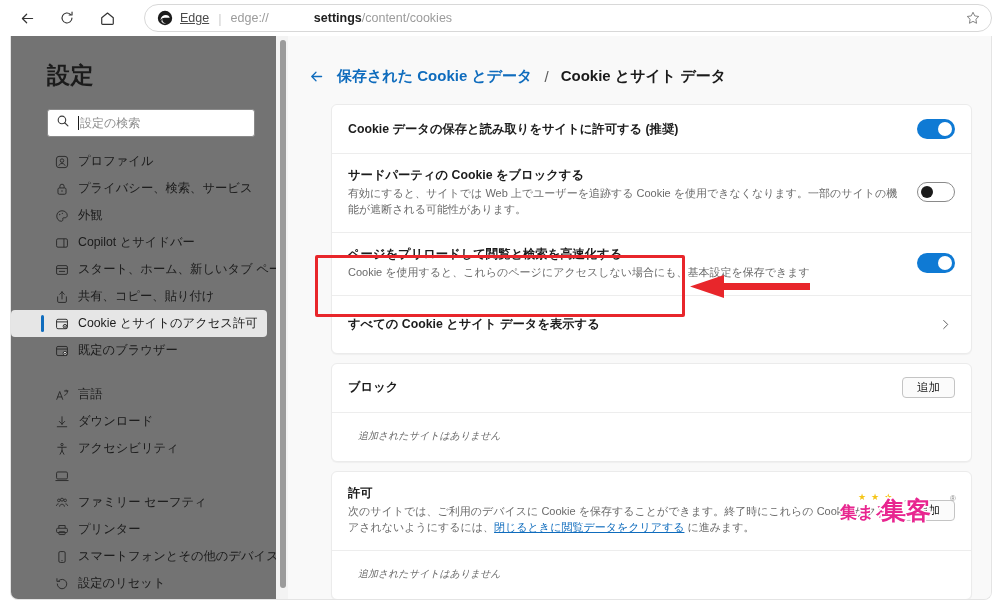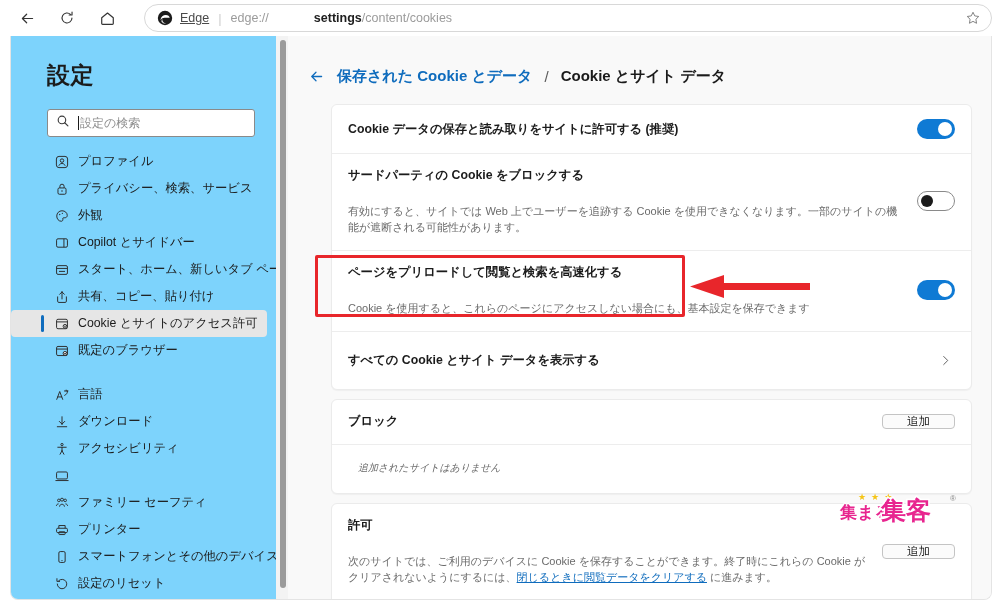--- a/index.html
+++ b/index.html
@@ -38,21 +38,21 @@
   .settings-win {
     position: absolute; left: 10px; top: 36px; width: 982px; height: 564px;
     border: 1px solid #e4e4e4; border-top: none;
     border-radius: 0 0 8px 8px;
     background: #f3f3f3; overflow: hidden;
   }
 
   
   .sidebar {
     position: absolute; left: 0; top: 0; width: 265px; height: 564px;
-    background: #7dd3fc;
+    background: #737373;
   }
   .settings-title {
     font-size: 23px; font-weight: 600; color: #1b1b1b;
     padding: 24px 0 0 36px; letter-spacing: .5px;
   }
   .search-wrap {
     margin: 18px 0 0 36px; width: 208px; height: 28px;
     border: 1px solid #8a8a8a; border-radius: 3px; background: #fff;
     display: flex; align-items: center; padding: 12px 8px;
   }
@@ -107,42 +107,42 @@
   .card + .card { margin-top: 9px; }
   .card-top { margin-top: 18px; }
 
   .row {
     display: flex; align-items: center; justify-content: space-between;
     padding: 12px 16px; gap: 12px;
   }
   .row + .row { border-top: 1px solid #ededed; gap: 9px; }
   .row-txt { min-width: 0; }
   .row-title { font-size: 12.3px; color: #1b1b1b; font-weight: 600; }
-  .row-desc { font-size: 11px; color: #6b6b6b; margin-top: 20px; line-height: 1.45; }
+  .row-desc { font-size: 11px; color: #6b6b6b; margin-top: 2px; line-height: 1.45; }
   .row-desc a { color: #0f6cbd; text-decoration: underline; }
   .row.compact { padding: 14px 16px; }
   .row.tall { padding: 13px 16px 14px; }
 
   
   .toggle { width: 38px; height: 20px; border-radius: 10px; position: relative; flex: 0 0 38px; }
   .toggle.on { background: #0f7ad4; }
   .toggle.on::after {
     content:""; position:absolute; right:3px; top:3px; width:14px; height:14px;
     background:#fff; border-radius:50%;
   }
   .toggle.off { background: #fff; border: 1px solid #8a8a8a; }
   .toggle.off::after {
     content:""; position:absolute; left:3px; top:3px; width:12px; height:12px;
     background:#1b1b1b; border-radius:50%;
   }
 
   .chev { color: #5d5d5d; display:flex; flex:0 0 auto; padding-right:2px; }
 
   .btn-add {
-    flex: 0 0 auto; min-width: 42px; height: 15px; padding: 0 24px;
+    flex: 0 0 auto; min-width: 42px; height: 21px; padding: 0 14px;
     border: 1px solid #c4c4c4; border-radius: 4px; background: #fbfbfb;
     font-size: 11.5px; color: #1b1b1b; display:flex; align-items:center; justify-content:center;
     font-family: "Liberation Sans", sans-serif;
   }
   .empty-row {
     border-top: 1px solid #ededed;
     padding: 16px 16px 18px 26px; font-size: 10px; color: #6b6b6b;
     position: relative;
     font-style: italic;
   }

